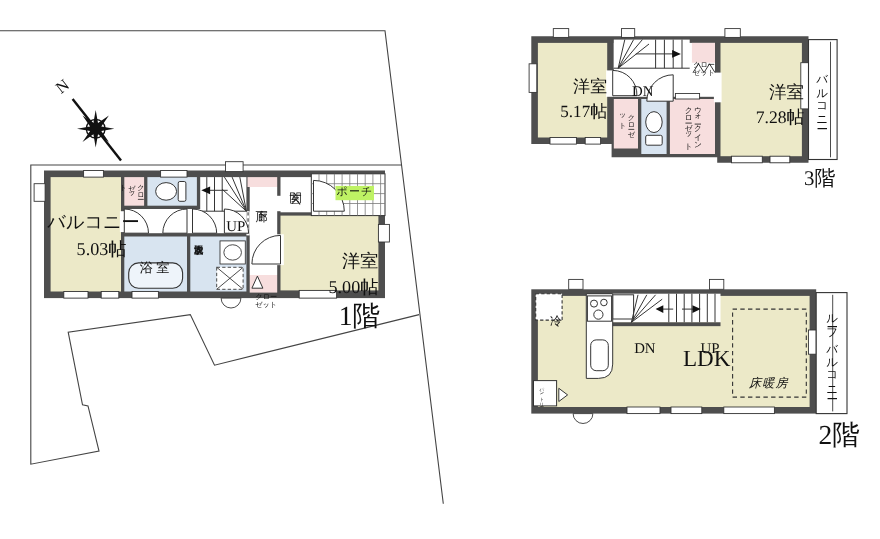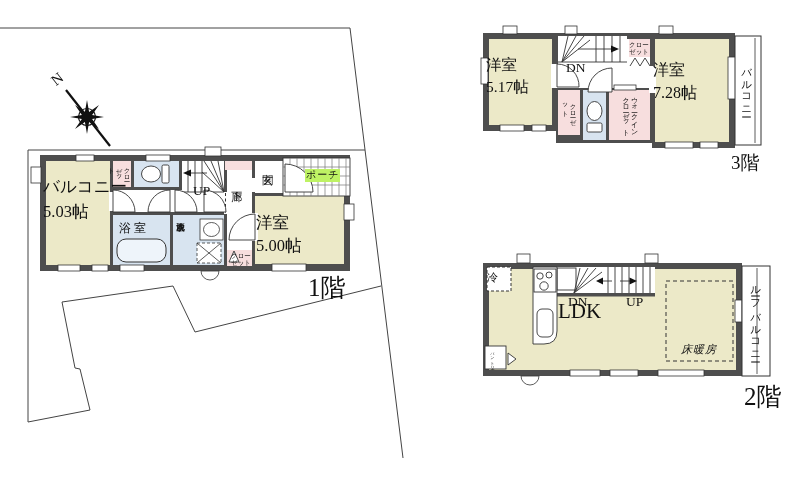--- a/index.html
+++ b/index.html
@@ -1,20 +1,20 @@
 <!DOCTYPE html>
 <html><head>
 <meta charset="utf-8">
 <style>
   html,body{margin:0;padding:0;background:#fff;}
   .canvas{position:relative;width:800px;height:490px;background:#fff;overflow:hidden;
           font-family:"Liberation Serif","DejaVu Serif",serif;color:#111;}
   .canvas svg{position:absolute;left:0;top:0;}
   .lbl{position:absolute;line-height:1.25;white-space:nowrap;}
-  .center{text-align:left;}
+  .center{text-align:right;margin-top:15px;}
   .v{writing-mode:vertical-rl;text-orientation:upright;white-space:normal;letter-spacing:1px;}
   .tiny{letter-spacing:0;}
   .bg{background:#bef264;padding:0 1px;}
 </style>
 </head>
 <body>
 
 <div class="canvas">
 
 <svg width="800" height="490" viewBox="0 0 800 490">

